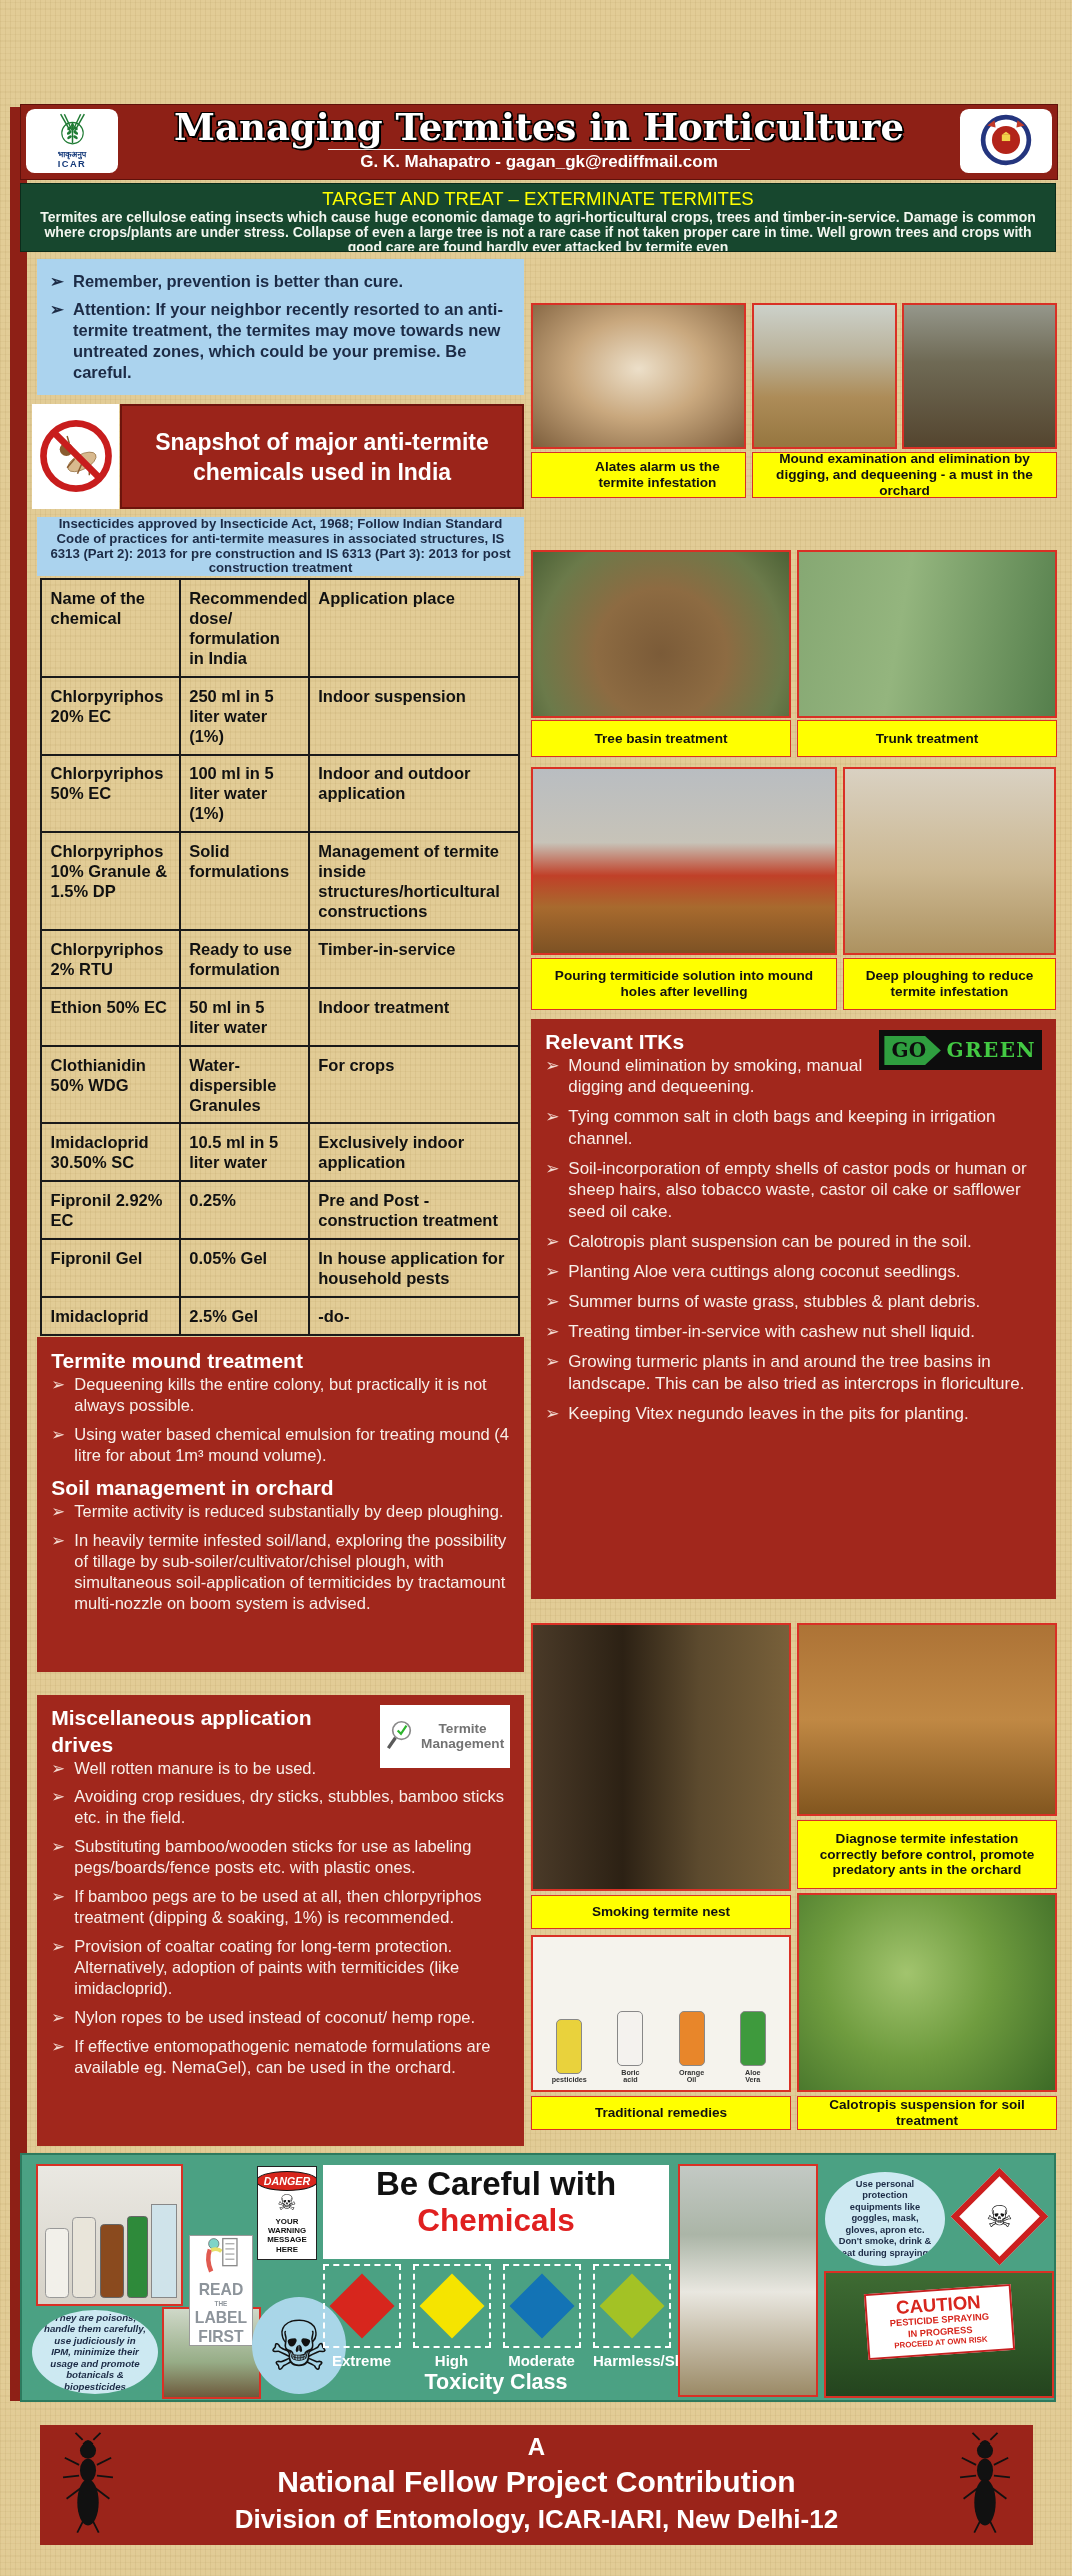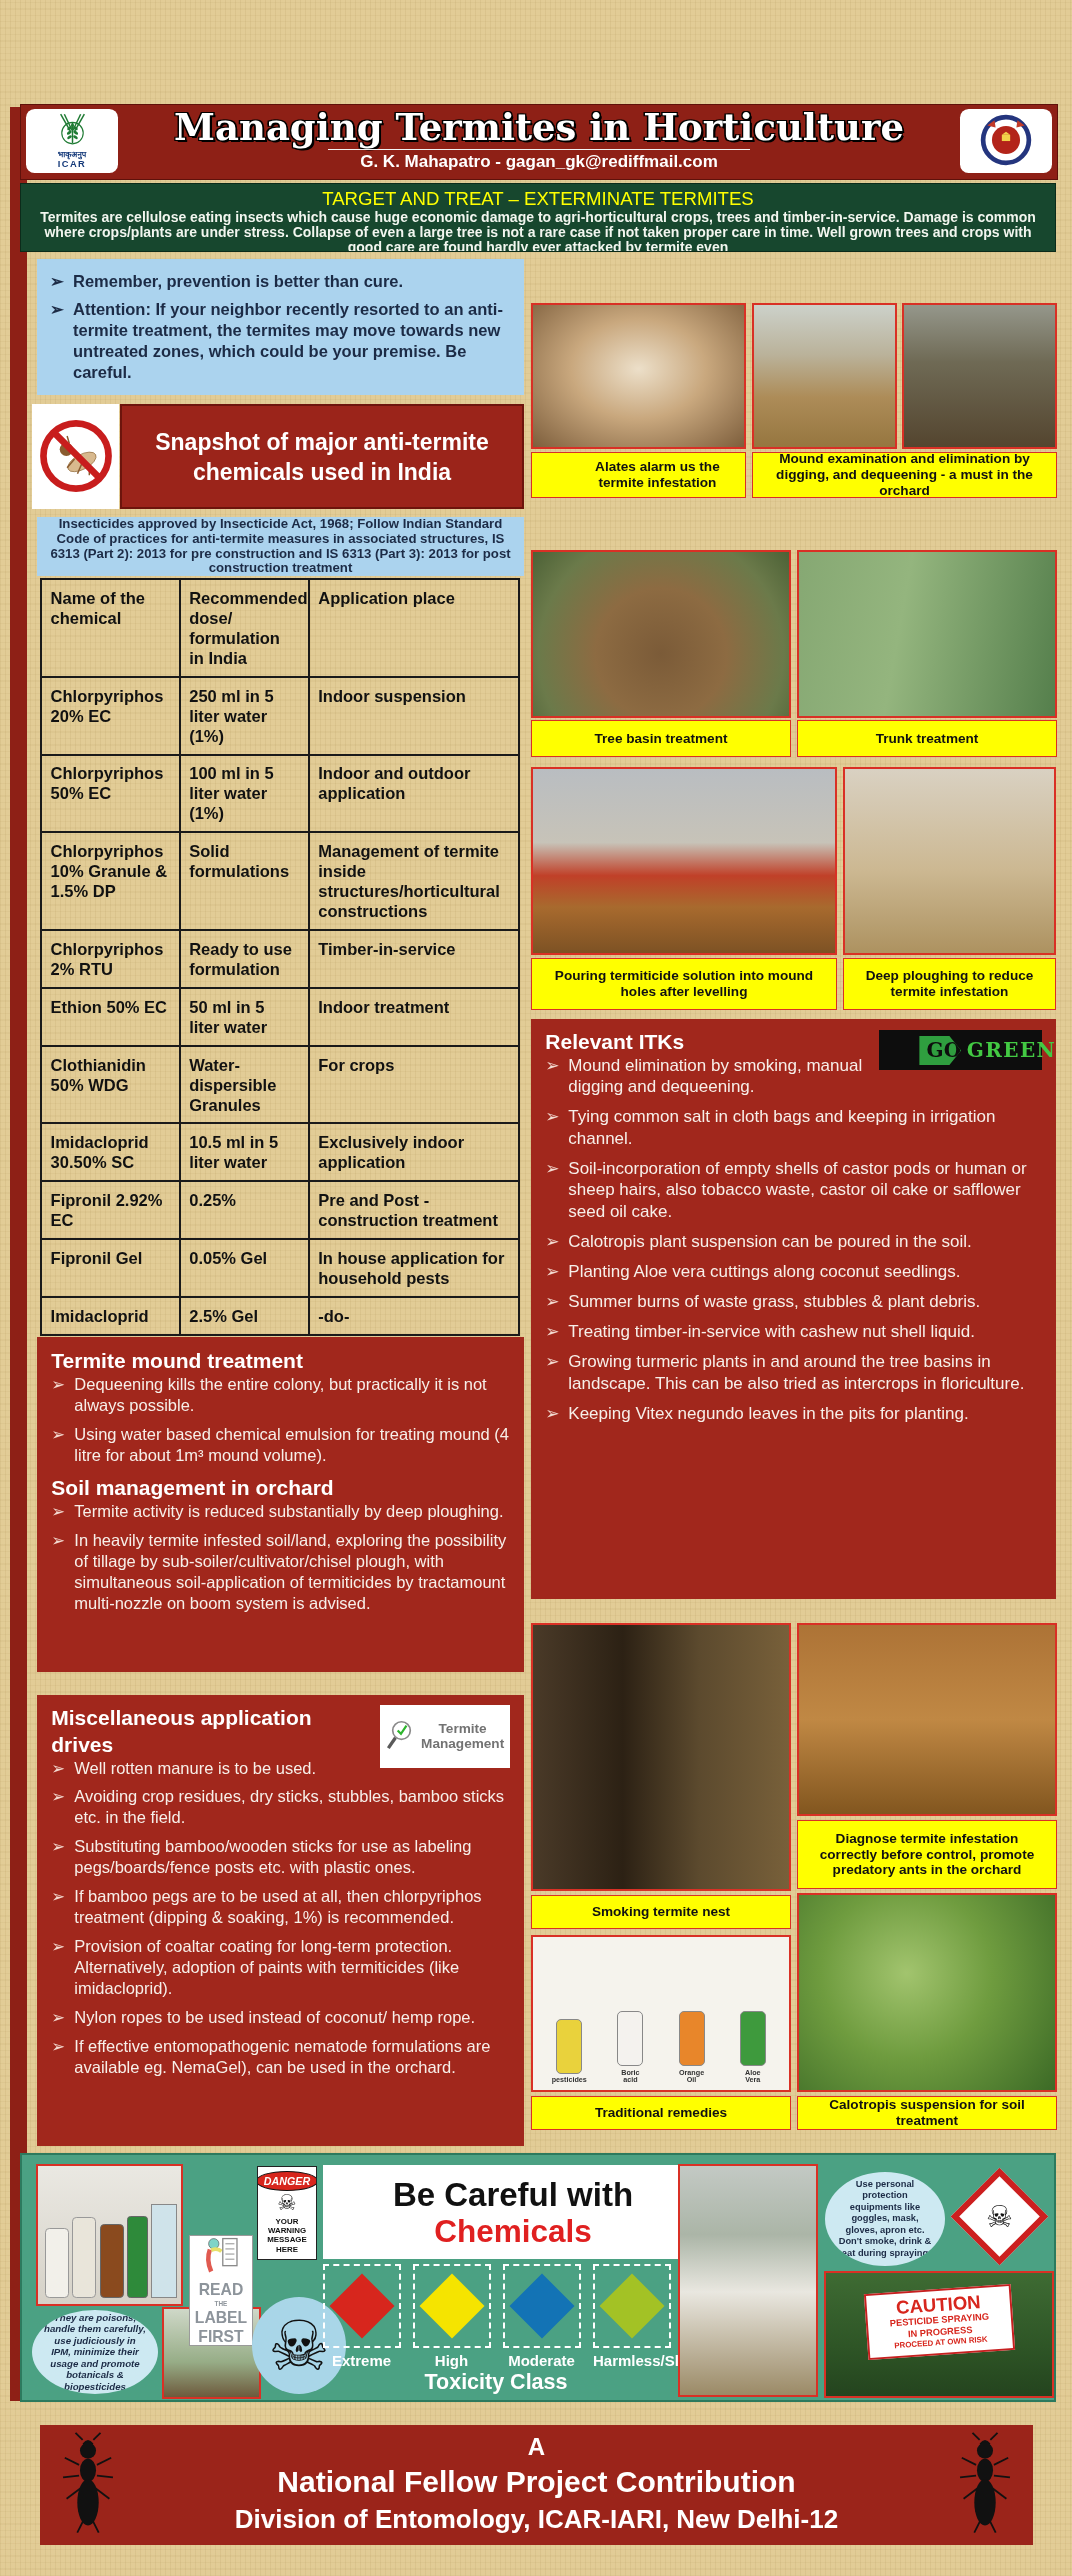--- a/index.html
+++ b/index.html
@@ -75,33 +75,33 @@
   .bottle .body{width:24px;height:53px;border-radius:5px;border:0.7px solid #888;}
   .bottle .lbl{font-size:7.2px;font-weight:bold;color:#333;margin-top:2.9px;text-align:center;line-height:7.9px;}
   .b1{background:#e9d23c;} .b2{background:#f4f2ee;} .b3{background:#e8862a;} .b4{background:#3e9a3d;}
   .itk{left:531px;top:1019px;width:525px;height:580px;padding:8.6px 14.3px;}
   .itk .rb-items{font-size:17px;line-height:21.5px;}
   .itk .rb-items li{margin-bottom:8.6px;}
   .gg{float:right;width:163px;height:40px;background:#0d0d0d;margin:2.9px 0 7.2px 10px;
       display:flex;align-items:center;padding:0 5.7px;box-sizing:border-box;}
   .gg-arrow{height:29px;width:79px;background:#2f9e3f;clip-path:polygon(0 0,72% 0,100% 50%,72% 100%,0 100%);
       display:flex;align-items:center;padding-left:7.2px;box-sizing:border-box;
-      color:#0d0d0d;font-family:"DejaVu Serif",serif;font-weight:bold;font-size:20px;margin-left:35px;}
+      color:#0d0d0d;font-family:"DejaVu Serif",serif;font-weight:bold;font-size:20px;}
   .gg-green{color:#43c943;font-family:"DejaVu Serif",serif;font-weight:bold;font-size:20px;letter-spacing:1.4px;margin-left:5.7px;}
   
   .band{left:20px;top:2153px;width:1036px;height:249px;background:#4ba183;border:2.1px solid #2c7a5e;box-sizing:border-box;}
   .bubble{background:#cde9f2;border-radius:50%;display:flex;align-items:center;justify-content:center;text-align:center;
      color:#1c2b46;font-weight:bold;box-sizing:border-box;}
   .readlabel{background:#fff;border:1.4px solid #9a9a9a;display:flex;flex-direction:column;align-items:center;justify-content:space-between;
      color:#8d949b;font-weight:bold;line-height:1;margin-top:40px;}
   .danger{background:#fff;border:1.4px solid #222;display:flex;flex-direction:column;align-items:center;padding-top:4.3px;box-sizing:border-box;}
   .danger-oval{background:#d7261d;color:#fff;border-radius:50%;font-weight:bold;font-style:italic;font-size:10.7px;
      padding:2.9px 7.2px;border:1.4px solid #111;}
   .danger-msg{font-weight:bold;font-size:7.9px;line-height:9.3px;color:#111;text-align:center;margin-top:2.1px;width:50px;}
-  .becareful{background:#fff;display:flex;flex-direction:column;align-items:center;justify-content:center;padding-left:17px;}
+  .becareful{background:#fff;display:flex;flex-direction:column;align-items:center;}
   .bc1{color:#111;font-weight:bold;font-size:33px;line-height:37px;}
   .bc2{color:#e02020;font-weight:bold;font-size:31.5px;line-height:36px;}
   .diamond-cell{position:absolute;width:77px;text-align:center;}
   .dbox{width:74px;height:80px;border:2.1px dashed #fff;display:flex;align-items:center;justify-content:center;margin:0 auto;}
   .dia{width:46px;height:46px;transform:rotate(45deg);}
   .d0{background:#d7261d;} .d1{background:#f5e400;} .d2{background:#1373b5;} .d3{background:#a3c225;}
   .dlabel{color:#fff;font-weight:bold;font-size:15px;margin-top:4.3px;}
   .tox-title{position:absolute;left:285px;top:215px;width:361px;text-align:center;color:#fff;font-weight:bold;font-size:21.5px;}
   .skullblob{background:#a9d6e8;border-radius:50%;display:flex;align-items:center;justify-content:center;}
   .ghs{transform:rotate(45deg);background:#fff;border:6.4px solid #cc1f1f;display:flex;align-items:center;justify-content:center;box-sizing:border-box;}

